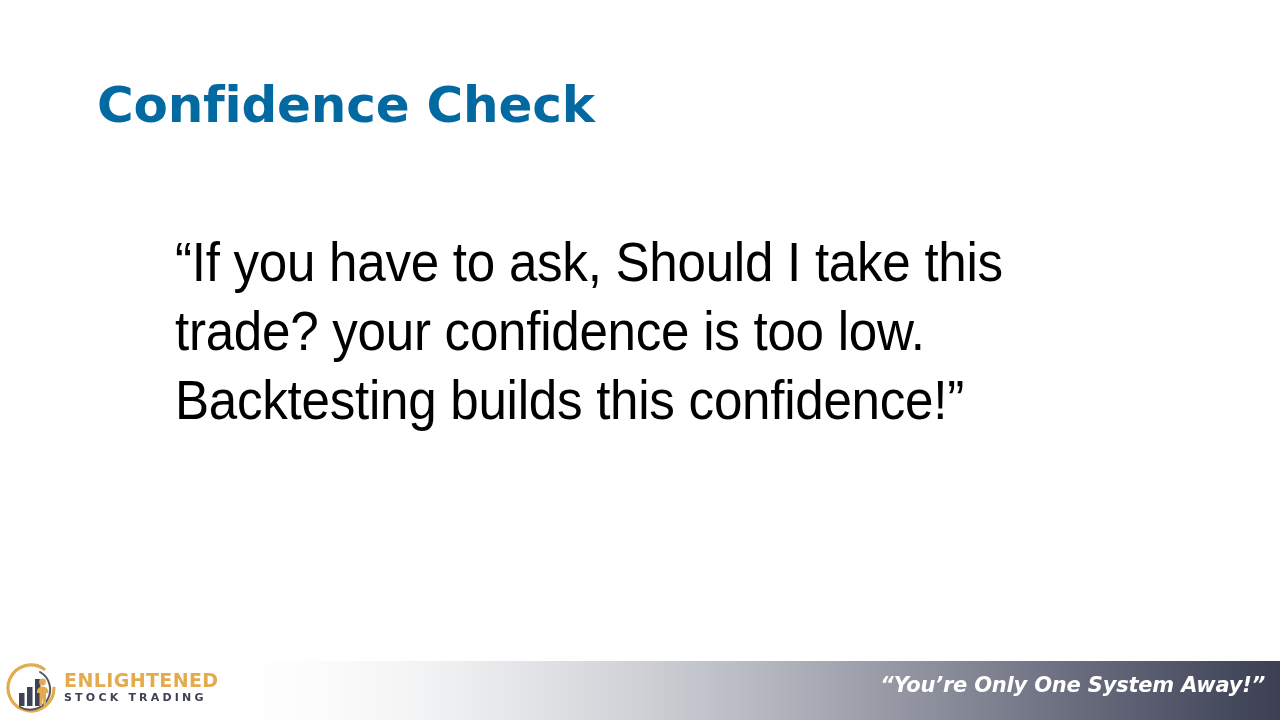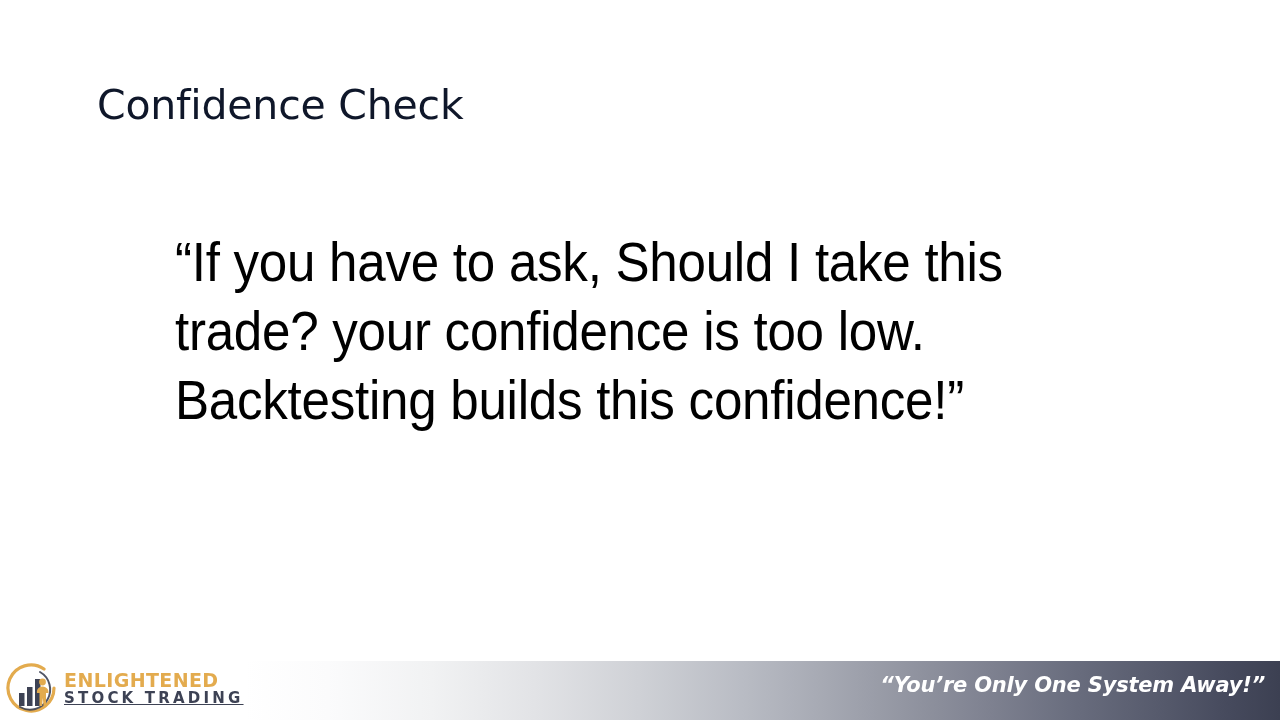--- a/index.html
+++ b/index.html
@@ -19,24 +19,24 @@
     overflow: hidden;
   }
 
   
   .slide-title {
     position: absolute;
     left: 97px;
     top: 74px;
     width: 1080px;
     font-family: "DejaVu Sans", "Liberation Sans", sans-serif;
-    font-size: 41px;
+    font-size: 50px;
     line-height: 62px;
-    font-weight: 400;
-    color: #0f172a;
+    font-weight: 700;
+    color: #0369a1;
     letter-spacing: -0.2px;
     white-space: nowrap;
   }
 
   
   .quote-block {
     position: absolute;
     left: 140px;
     top: 228px;
     width: 1000px;
@@ -116,27 +116,26 @@
     font-family: "DejaVu Sans", "Liberation Sans", sans-serif;
     font-size: 19px;
     font-weight: 700;
     color: #e3ab4e;
     letter-spacing: 0.4px;
     line-height: 21px;
     white-space: nowrap;
   }
   .logo-word-bottom {
     font-family: "DejaVu Sans", "Liberation Sans", sans-serif;
-    font-size: 15px;
+    font-size: 11px;
     font-weight: 700;
     color: #3d4254;
     letter-spacing: 3.2px;
     line-height: 14px;
     white-space: nowrap;
-    text-decoration: underline;
   }
 </style>
 </head>
 <body>
 
 <div class="slide">
 
   <div class="slide-title">Confidence Check</div>
 
   <div class="quote-block">

